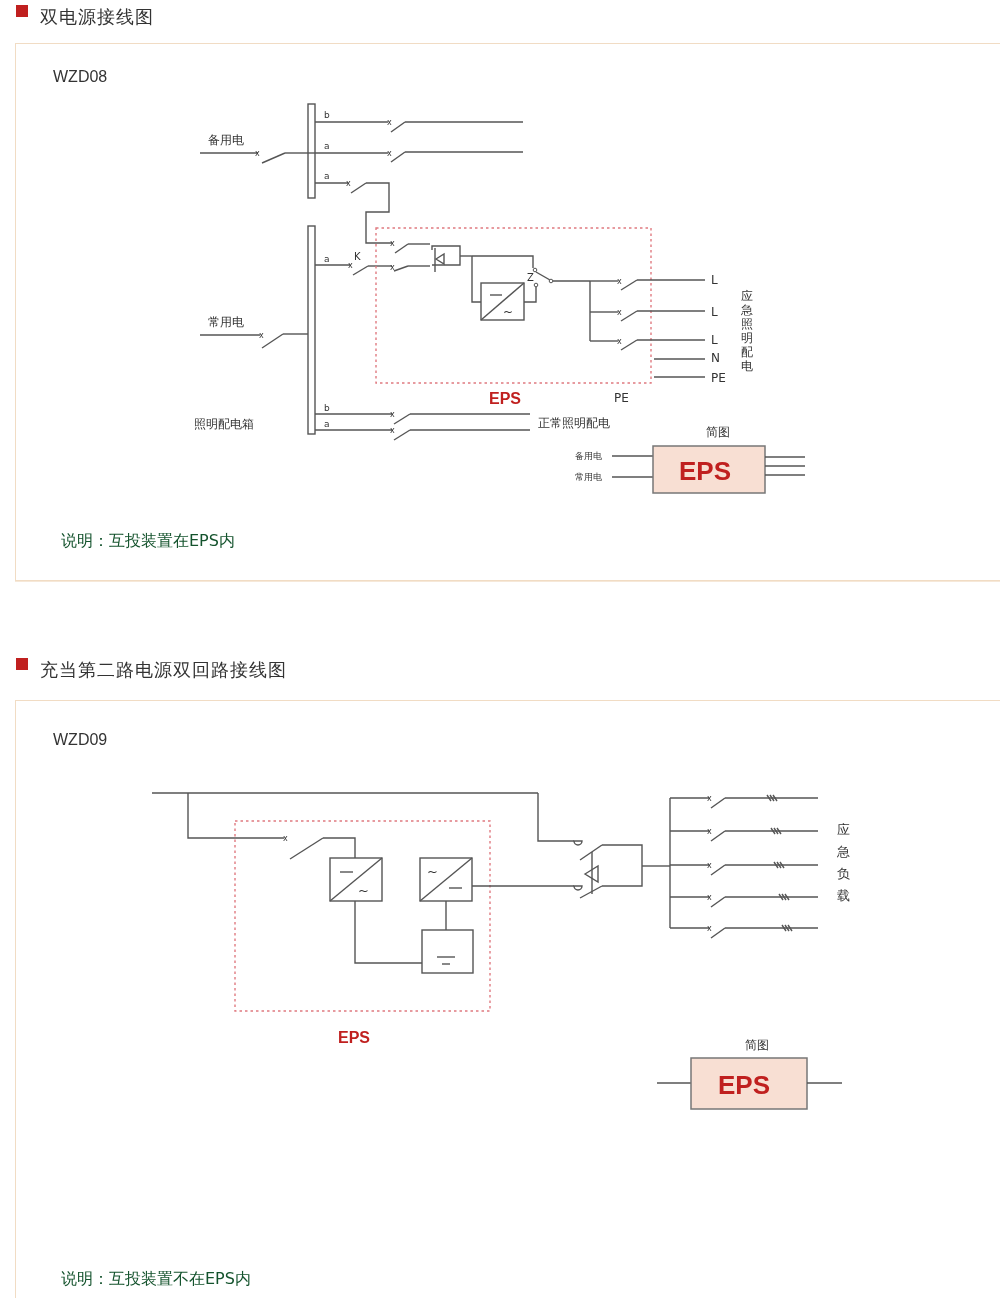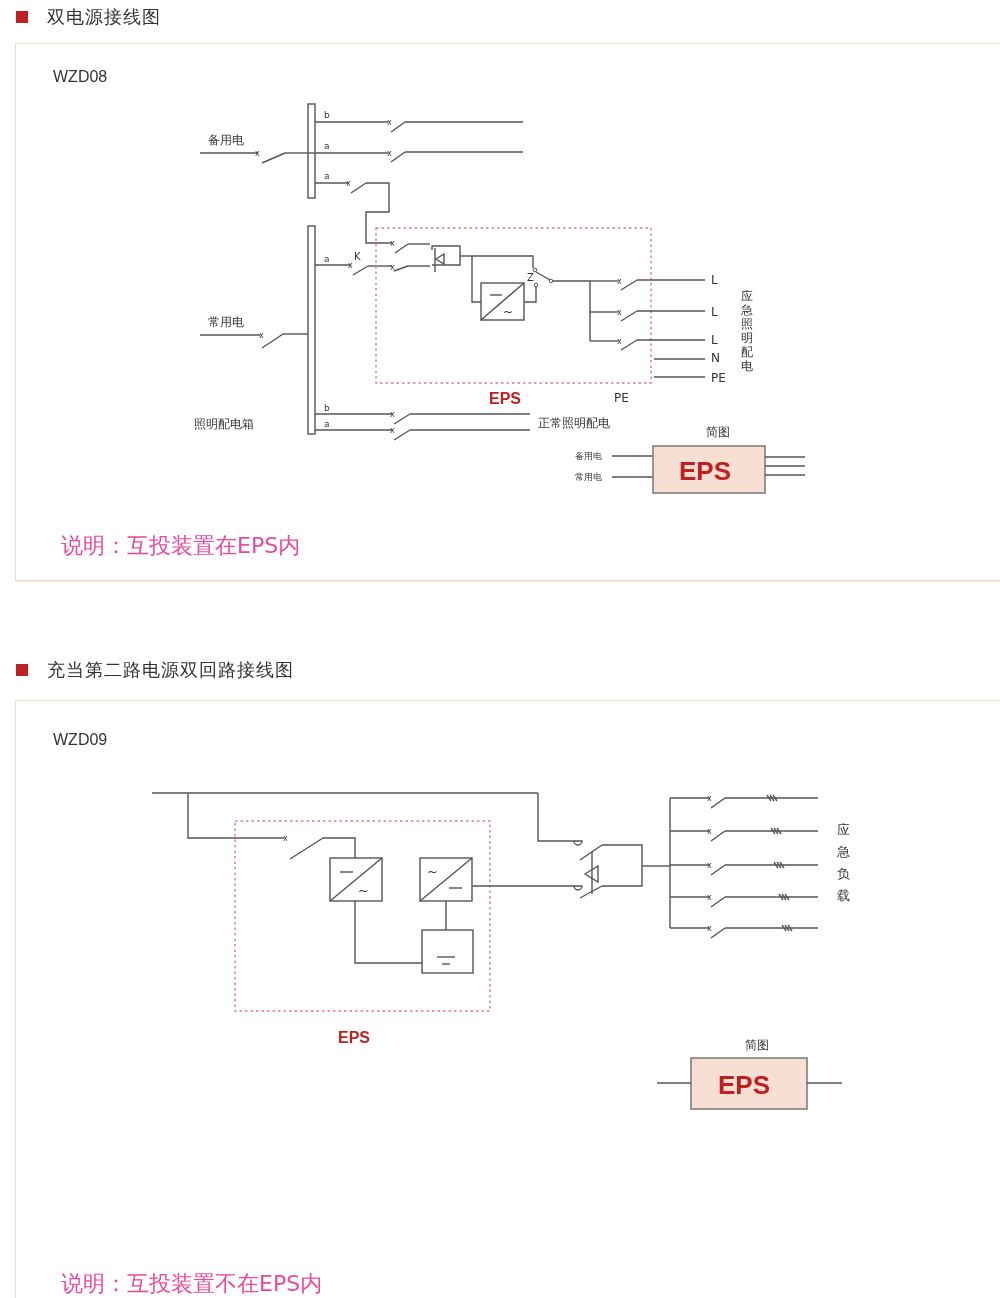--- a/index.html
+++ b/index.html
@@ -1,21 +1,21 @@
 <!DOCTYPE html>
 <html><head>
 <meta charset="utf-8">
 <style>
   html,body{margin:0;padding:0;background:#fff;}
   body{width:1000px;height:1298px;position:relative;font-family:"DejaVu Sans","Liberation Sans",sans-serif;color:#333;overflow:hidden;}
-  .sec-title{position:absolute;left:16px;display:flex;align-items:center;font-size:18px;color:#333;letter-spacing:1px;gap:7px;}
+  .sec-title{position:absolute;left:16px;display:flex;align-items:flex-start;font-size:18px;color:#333;letter-spacing:1px;}
   .sec-title .sq{width:12px;height:12px;background:#c0201f;margin-right:12px;}
   .panel{position:absolute;left:15px;width:970px;border:1px solid #f1dcc4;box-shadow:0 1px 0 #f6e8d8;background:#fff;padding-left:44px;}
   .code{position:absolute;font-family:"Liberation Sans",sans-serif;font-size:16px;color:#333;}
-  .note{position:absolute;font-size:22px;color:#ec4899;}
+  .note{position:absolute;font-size:16px;color:#14532d;}
   svg{position:absolute;left:0;top:0;overflow:visible;}
   svg text{font-family:"DejaVu Sans","Liberation Sans",sans-serif;fill:#333;}
   .ln{stroke:#555;stroke-width:1.4;fill:none;}
   .dash{stroke:#e07a80;stroke-width:1.4;fill:none;stroke-dasharray:2.5 3;}
   .eps-red{fill:#c0201f;font-weight:bold;font-family:"Liberation Sans",sans-serif;}
   .box{fill:#f8dfd3;stroke:#777;stroke-width:1.5;}
 </style>
 </head>
 <body>
 

